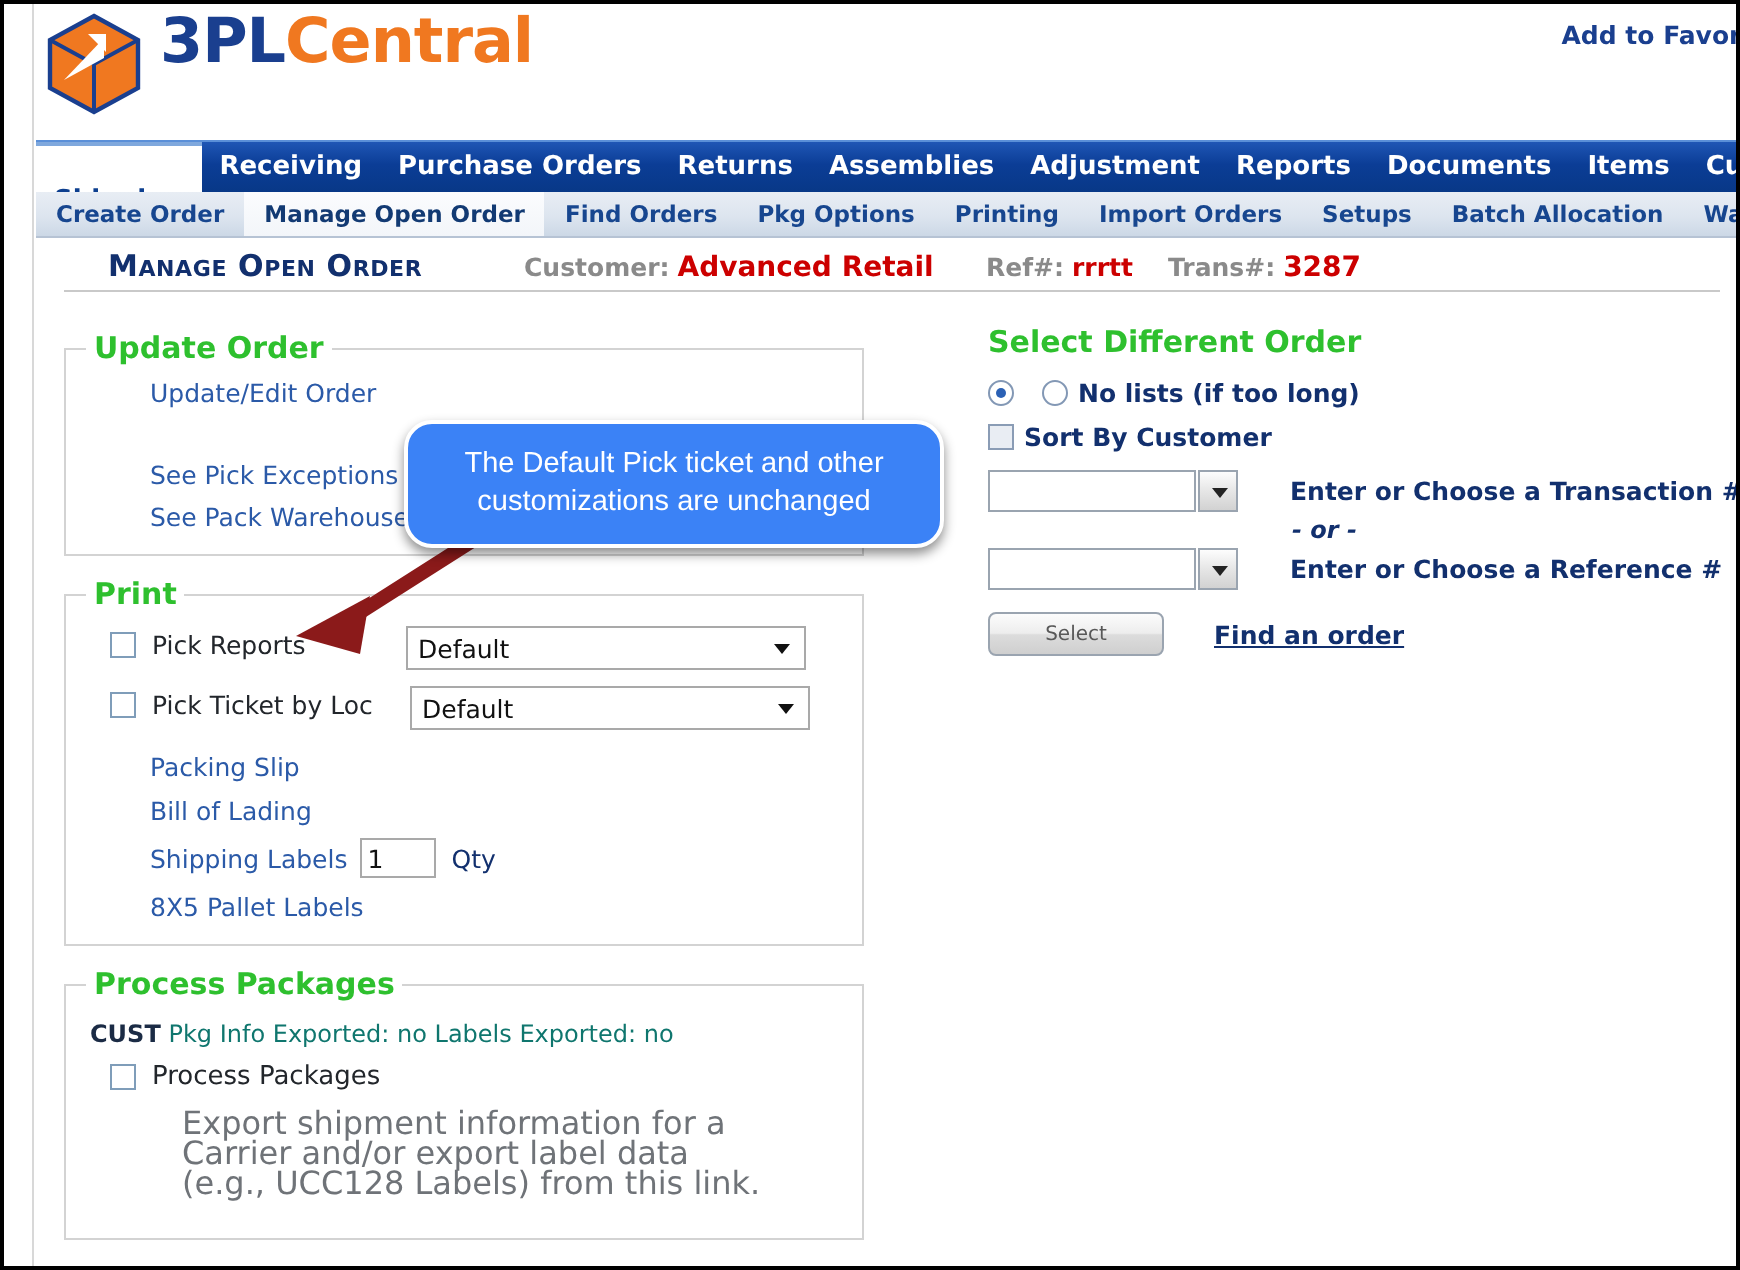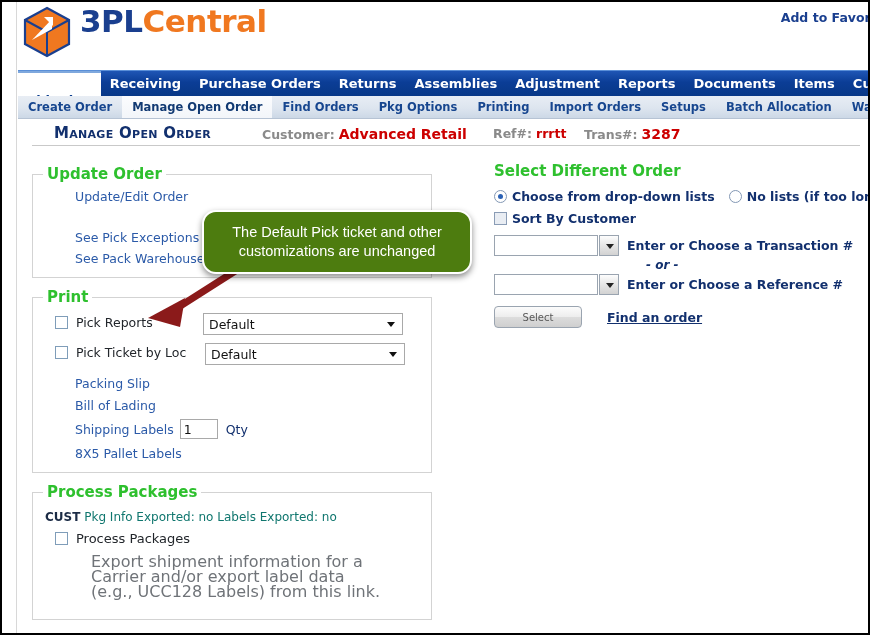--- a/index.html
+++ b/index.html
@@ -202,21 +202,21 @@
     position:relative; cursor:pointer; flex:none;
   }
   .combo-btn::after {
     content:""; position:absolute; left:6px; top:8px;
     width:0; height:0;
     border-left:4px solid transparent;
     border-right:4px solid transparent;
     border-top:5px solid #232323;
   }
   .combo-note {
-    margin-left:8px; font-size:12.5px; font-weight:bold; color:#12306e;
+    margin-left:26px; font-size:12.5px; font-weight:bold; color:#12306e;
     white-space:nowrap;
   }
   .or-note {
     font-size:12px; color:#12306e; font-weight:bold;
     font-style:italic; margin:-3px 0 2px 152px;
   }
   .btn-select {
     width:88px; height:22px; border:1px solid #9aa4b0; border-radius:4px;
     background:linear-gradient(to bottom,#fcfcfc 0%,#ededed 48%,#dcdcdc 52%,#cfcfcf 100%);
     font-family:"DejaVu Sans", sans-serif; font-size:10px; color:#585858;
@@ -224,21 +224,21 @@
   }
   .find-link {
     margin-left:25px; font-size:12.5px; font-weight:bold; color:#12306e;
     text-decoration:underline; cursor:pointer;
   }
 
   
   .callout {
     position:absolute; left:200px; top:208px;
     width:270px; padding:11px 14px;
-    background:#4d7c0f; color:#ffffff;
+    background:#3b82f6; color:#ffffff;
     border:2px solid #ffffff; border-radius:14px;
     box-shadow:0 3px 6px rgba(0,0,0,0.45);
     font-family:"Liberation Sans", sans-serif;
     font-size:14.5px; line-height:19px; text-align:center;
     z-index:40;
   }
   .arrow-svg {
     position:absolute; left:130px; top:258px;
     width:150px; height:80px; z-index:30; pointer-events:none;
   }
@@ -345,21 +345,20 @@
       <span class="plain" style="margin-left:8px;font-size:13px;">Process Packages</span>
     </div>
     <div class="proc-desc">Export shipment information for a Carrier and/or export label data (e.g., UCC128 Labels) from this link.</div>
   </div>
 
   <div class="right">
     <div class="right-title">Select Different Order</div>
 
     <div style="display:flex;align-items:center;margin-bottom:7px;">
       <span class="radio on"></span>
-      <span class="rlabel">Choose from drop-down lists</span>
       <span class="radio" style="margin-left:14px;"></span>
       <span class="rlabel">No lists (if too long)</span>
     </div>
 
     <div style="display:flex;align-items:center;margin-bottom:9px;">
       <span class="chk-blue"></span>
       <span class="rlabel">Sort By Customer</span>
     </div>
 
     <div class="combo-row">

